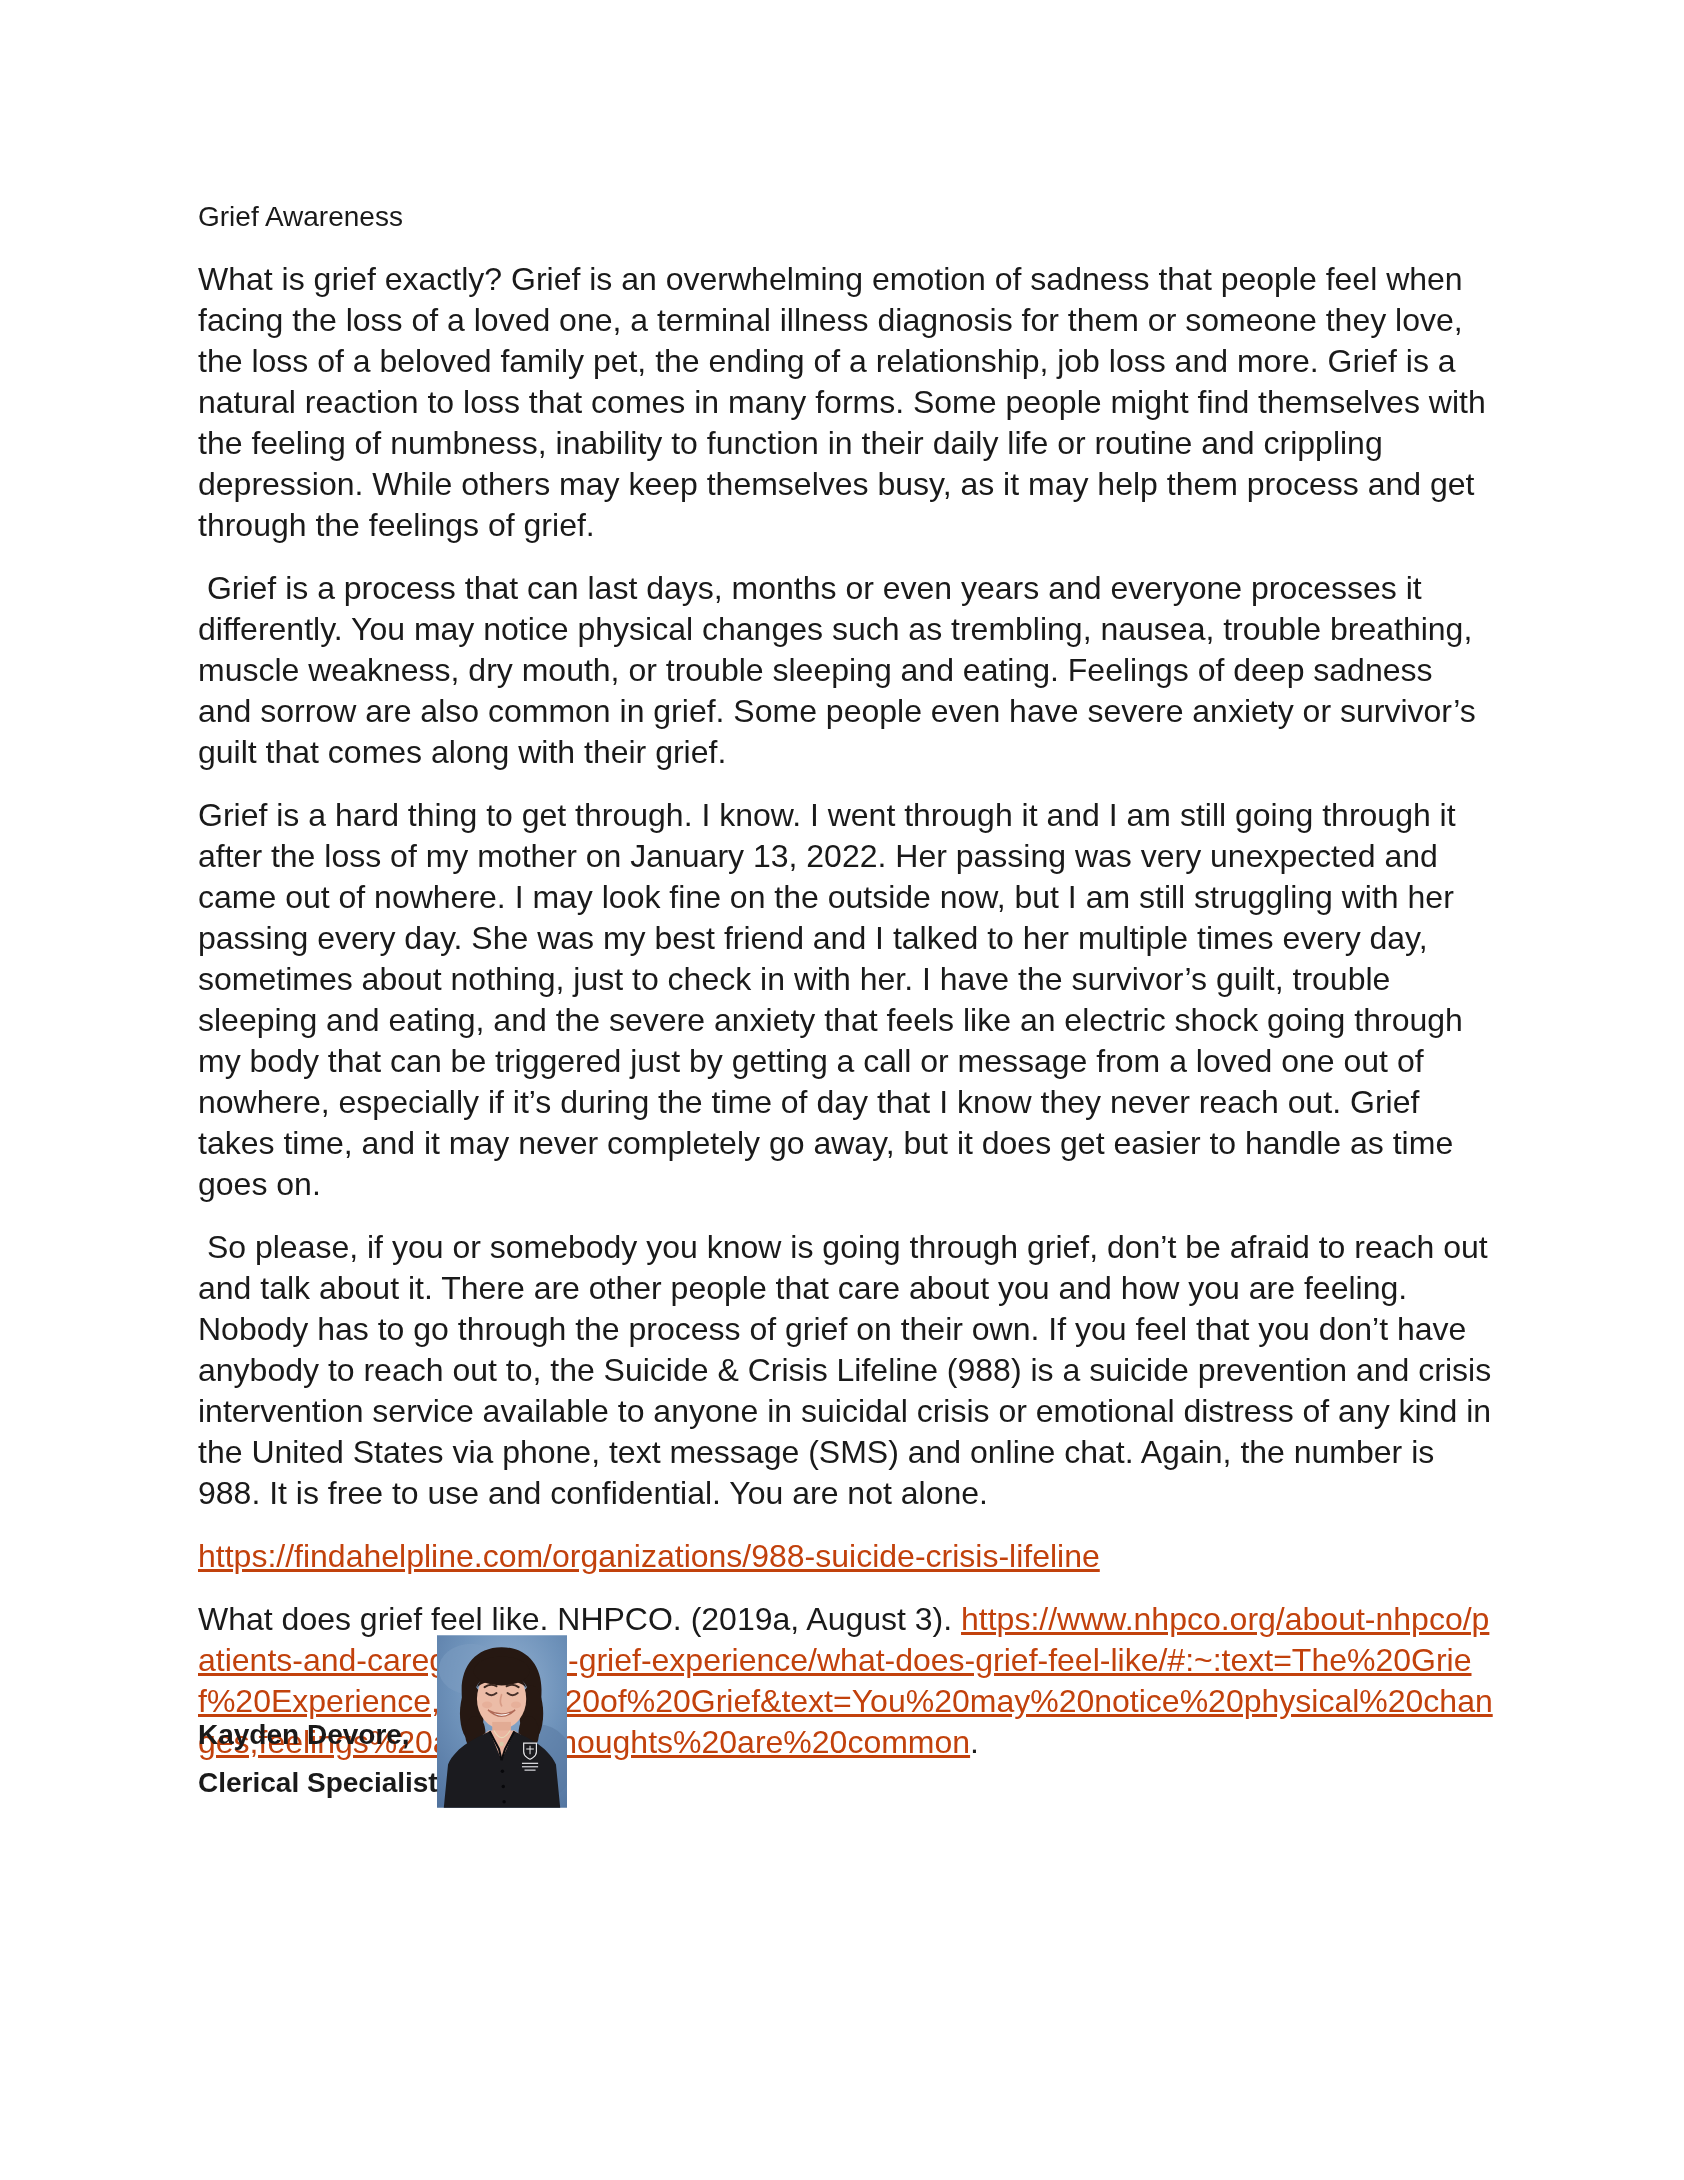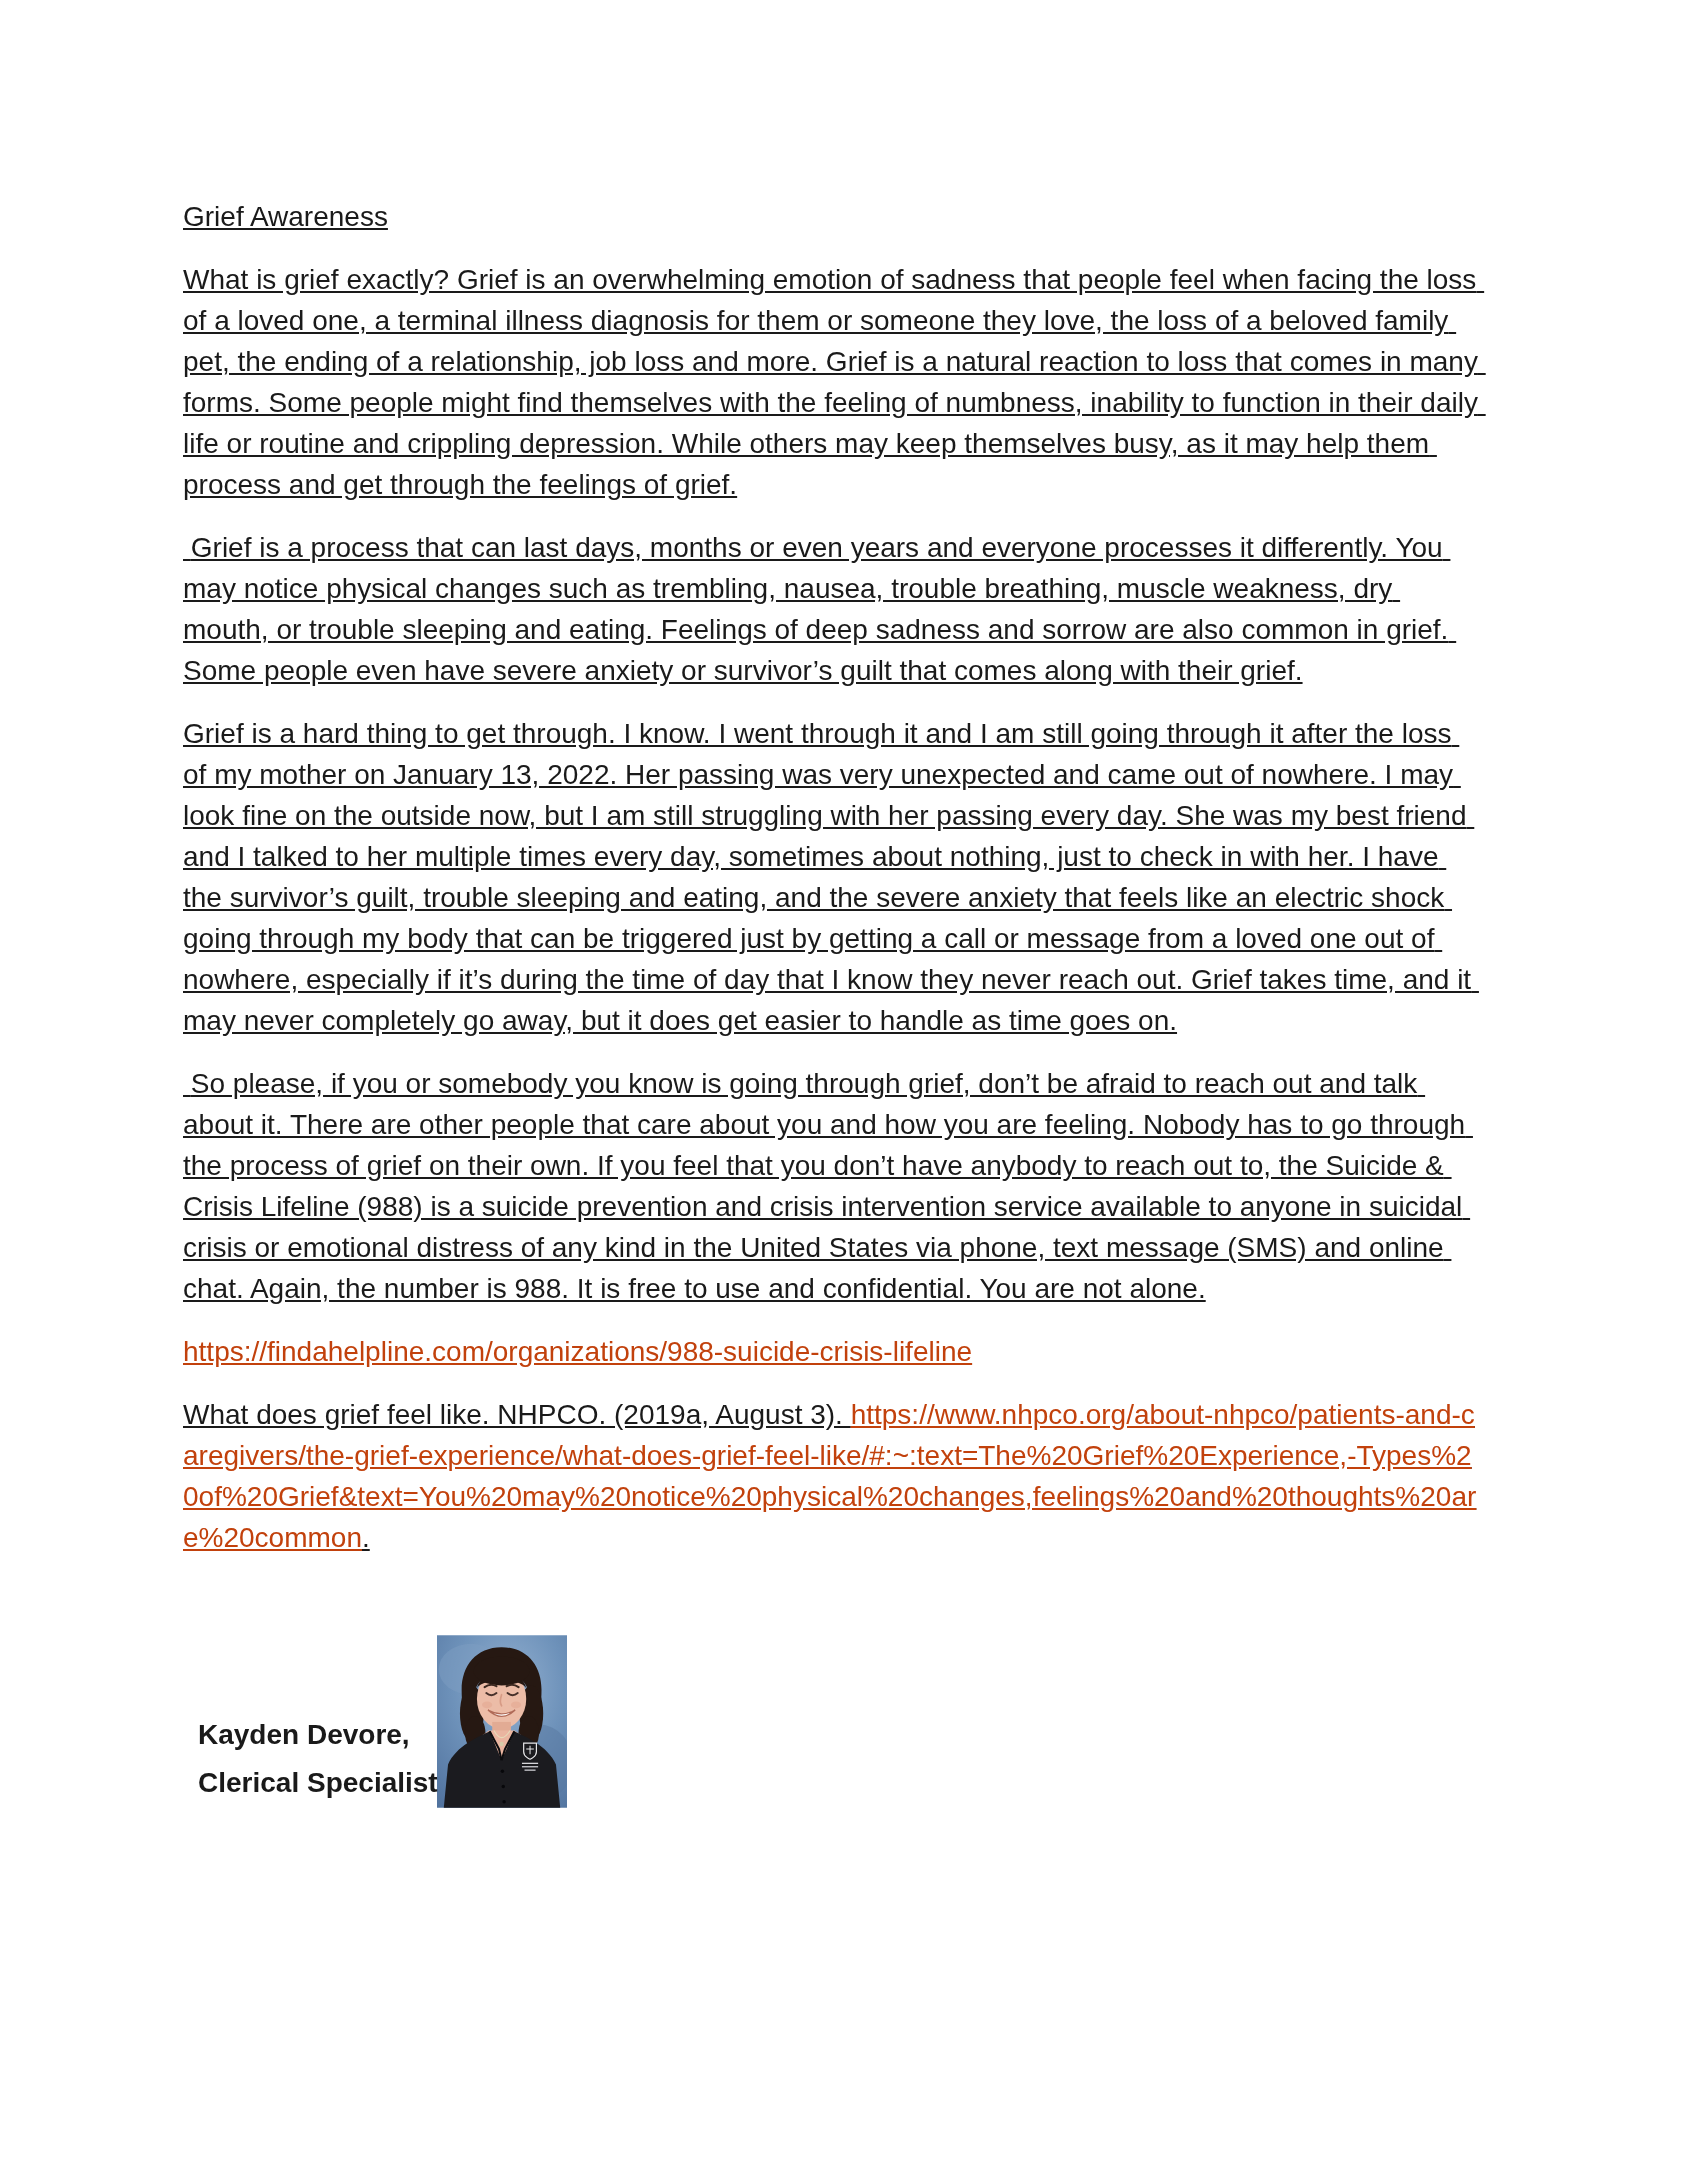--- a/index.html
+++ b/index.html
@@ -7,28 +7,27 @@
     width: 1685px;
     height: 2181px;
     background: #ffffff;
     position: relative;
     font-family: "Liberation Sans", sans-serif;
     color: #1a1a1a;
     overflow: hidden;
   }
   .content {
     position: absolute;
-    left: 183px;
+    left: 198px;
     top: 196px;
     width: 1296px;
-    text-decoration: underline;
   }
   .para {
     margin: 0 0 22px 0;
-    font-size: 28px;
+    font-size: 32px;
     line-height: 41px;
     white-space: pre-wrap;
     overflow-wrap: break-word;
   }
   .title { margin: 0 0 22px 0; font-size: 28px; line-height: 41px; }
   a.doc-link {
     color: #c2410c;
     text-decoration: underline;
     cursor: pointer;
   }

